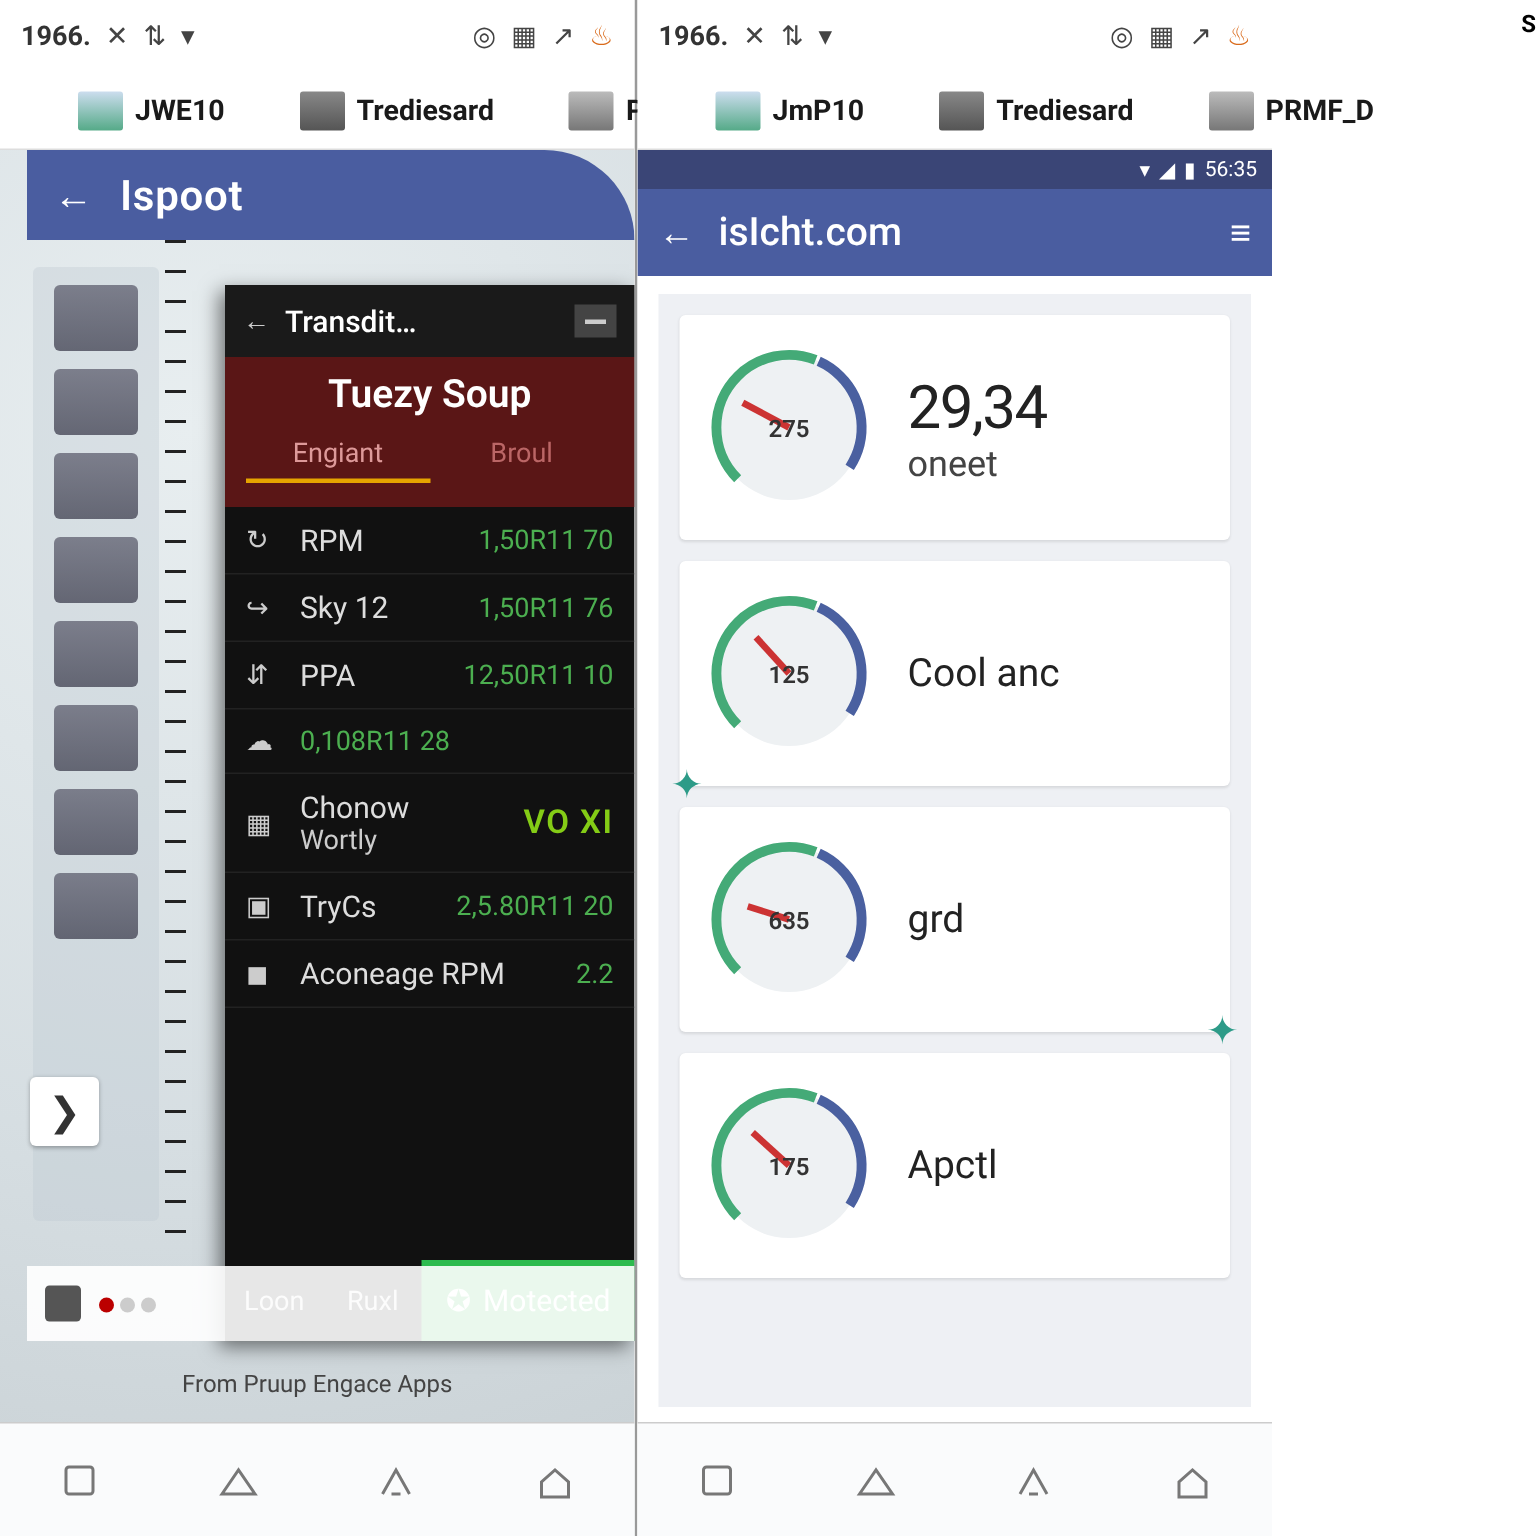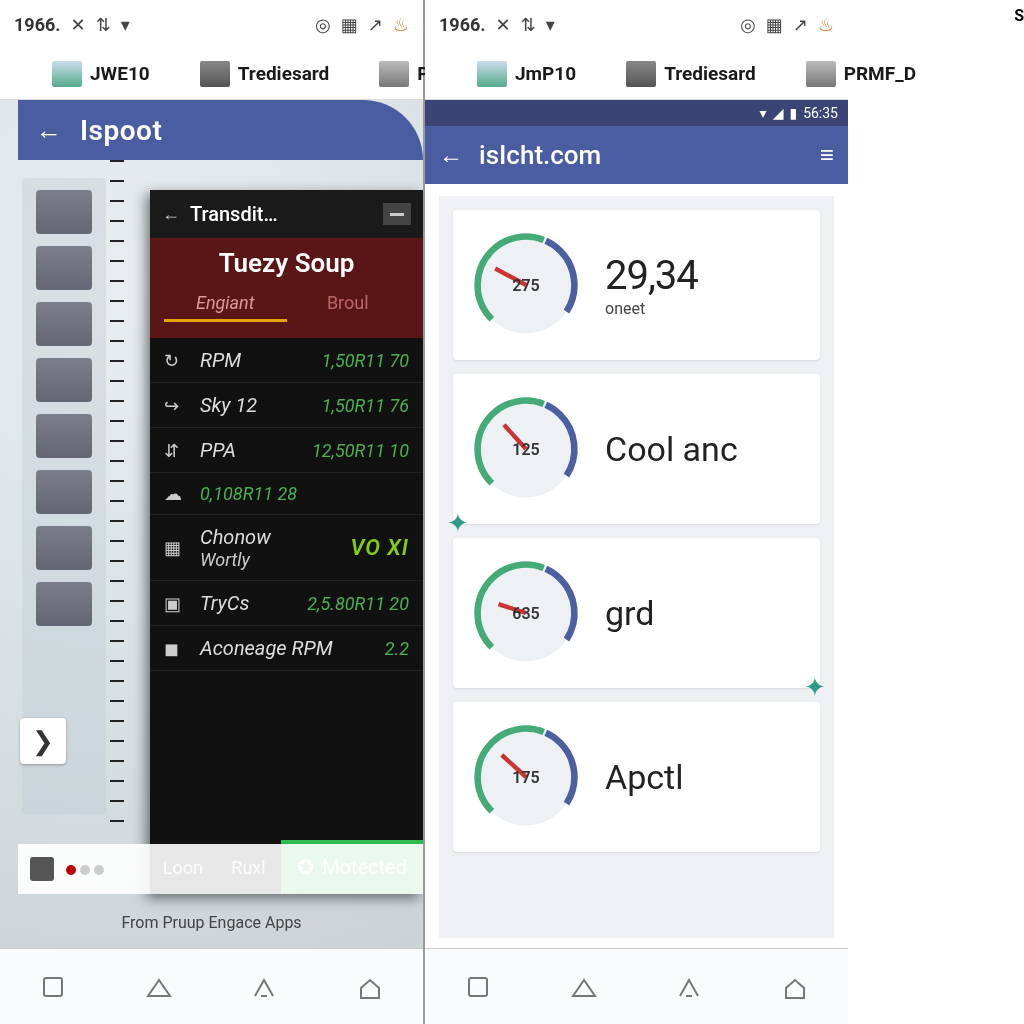--- a/index.html
+++ b/index.html
@@ -32,27 +32,27 @@
   .dark-panel { position:absolute; left:150px; right:0; top:90px; bottom:130px; background:#111; color:#eee; display:flex; flex-direction:column; box-shadow: -4px 4px 12px rgba(0,0,0,0.5); }
   .dp-header { height:48px; background:#1a1a1a; display:flex; align-items:center; padding:0 12px; gap:10px; }
   .dp-header .back { color:#ccc; font-size:18px; }
   .dp-header .title { color:#fff; font-size:20px; font-weight:500; flex:1; }
   .dp-header .min { width:28px; height:22px; background:#444; display:flex; align-items:center; justify-content:center; }
   .dp-header .min::after { content:""; width:14px; height:3px; background:#ccc; }
   .dp-ribbon { background:#5a1616; padding:10px 14px 16px 14px; }
   .dp-ribbon .big { color:#fff; font-size:26px; font-weight:600; text-align:center; padding-bottom:8px; }
   .dp-tabs { display:flex; }
   .dp-tabs .t { flex:1; color:#b66; font-size:18px; padding:6px 0; text-align:center; }
-  .dp-tabs .t.active { border-bottom:3px solid #e6a400; color:#d99;font-style:italic; }
+  .dp-tabs .t.active { border-bottom:3px solid #e6a400; color:#d99; }
   .dp-list { flex:1; overflow:hidden; }
   .dp-row { display:flex; align-items:center; padding:10px 14px; border-bottom:1px solid #222; }
   .dp-row .ic { width:26px; color:#ccc; font-size:18px; margin-right:10px; }
-  .dp-row .lab { color:#ddd; font-size:20px; flex:1;font-style:italic; }
+  .dp-row .lab { color:#ddd; font-size:20px; flex:1; }
   .dp-row .lab .sub { display:block; font-size:18px; color:#ccc; }
-  .dp-row .val { color:#4caf50; font-size:18px;font-style:italic; }
+  .dp-row .val { color:#4caf50; font-size:18px; }
   .dp-row .val.orange { color:#84cc16; font-size:22px; font-weight:600; letter-spacing:1px;text-align:right; }
   .dp-bottom { display:flex; align-items:center; height:54px; }
   .dp-bottom .b { flex:1; text-align:center; color:#ddd; font-size:18px; }
   .dp-bottom .protected { background:#2dbb4e; color:#fff; height:100%; display:flex; align-items:center; justify-content:center; gap:8px; font-size:20px; padding:0 16px;}
   .dp-bottom .protected .pi { font-size:20px; }
   .chev { position:absolute; left:20px; bottom:260px; width:46px; height:46px; background:#fff; display:flex; align-items:center; justify-content:center; font-size:26px; color:#333; border-radius:4px; box-shadow:0 1px 3px rgba(0,0,0,0.3);}
   .bottom-strip { position:absolute; left:18px; right:0; bottom:130px; height:50px; background:rgba(255,255,255,0.9); display:flex; align-items:center; padding:0 12px; gap:10px;}
   .bottom-strip .sq { width:24px; height:24px; background:#555; border-radius:3px; }
   .bottom-strip .dots .d { width:10px; height:10px; border-radius:50%; display:inline-block; margin:0 2px;}
   .caption { position:absolute; left:0; right:0; bottom:92px; text-align:center; color:#444; font-size:16px; }
@@ -62,22 +62,22 @@
   .appbar2 .back { color:#fff; font-size:24px; }
   .appbar2 .title { color:#fff; font-size:26px; font-weight:500; flex:1; }
   .appbar2 .menu { color:#fff; font-size:24px; }
   .cards { position:absolute; top:96px; left:14px; right:14px; bottom:86px; background:#eef0f4; overflow:hidden;}
   .card { background:#fff; margin:14px; border-radius:4px; display:flex; align-items:center; padding:20px 18px; gap:24px; box-shadow:0 1px 2px rgba(0,0,0,0.1); position:relative;}
   .gauge { width:110px; height:110px; position:relative; flex-shrink:0;text-align:right;}
   .gauge svg { width:100%; height:100%; }
   .gauge .num { position:absolute; inset:0; display:flex; flex-direction:column; align-items:center; justify-content:center; font-size:16px; color:#333; font-weight:600;}
   .card .txt { flex:1; }
   .card .big { font-size:40px; color:#222; font-weight:400; letter-spacing:-1px;}
-  .card .sub { font-size:16px; color:#444; }
-  .card .lbl { font-size:34px; color:#222; }
+  .card .sub { font-size:24px; color:#444; }
+  .card .lbl { font-size:26px; color:#222; }
   .spark { width:22px; height:22px; position:absolute; }
   .spark::before { content:"✦"; color:#2d9b88; font-size:26px; }
   
   .navbar { position:absolute; left:0; right:0; bottom:0; height:76px; border-top:1px solid #ccc; background:#fafbfc; display:flex; align-items:center; justify-content:space-around; }
   .navbar .nb { width:38px; height:38px; display:flex; align-items:center; justify-content:center; color:#555; }
   .navbar .nb svg { stroke:#777; fill:none; stroke-width:2; }
 </style>
 </head>
 <body>
 

